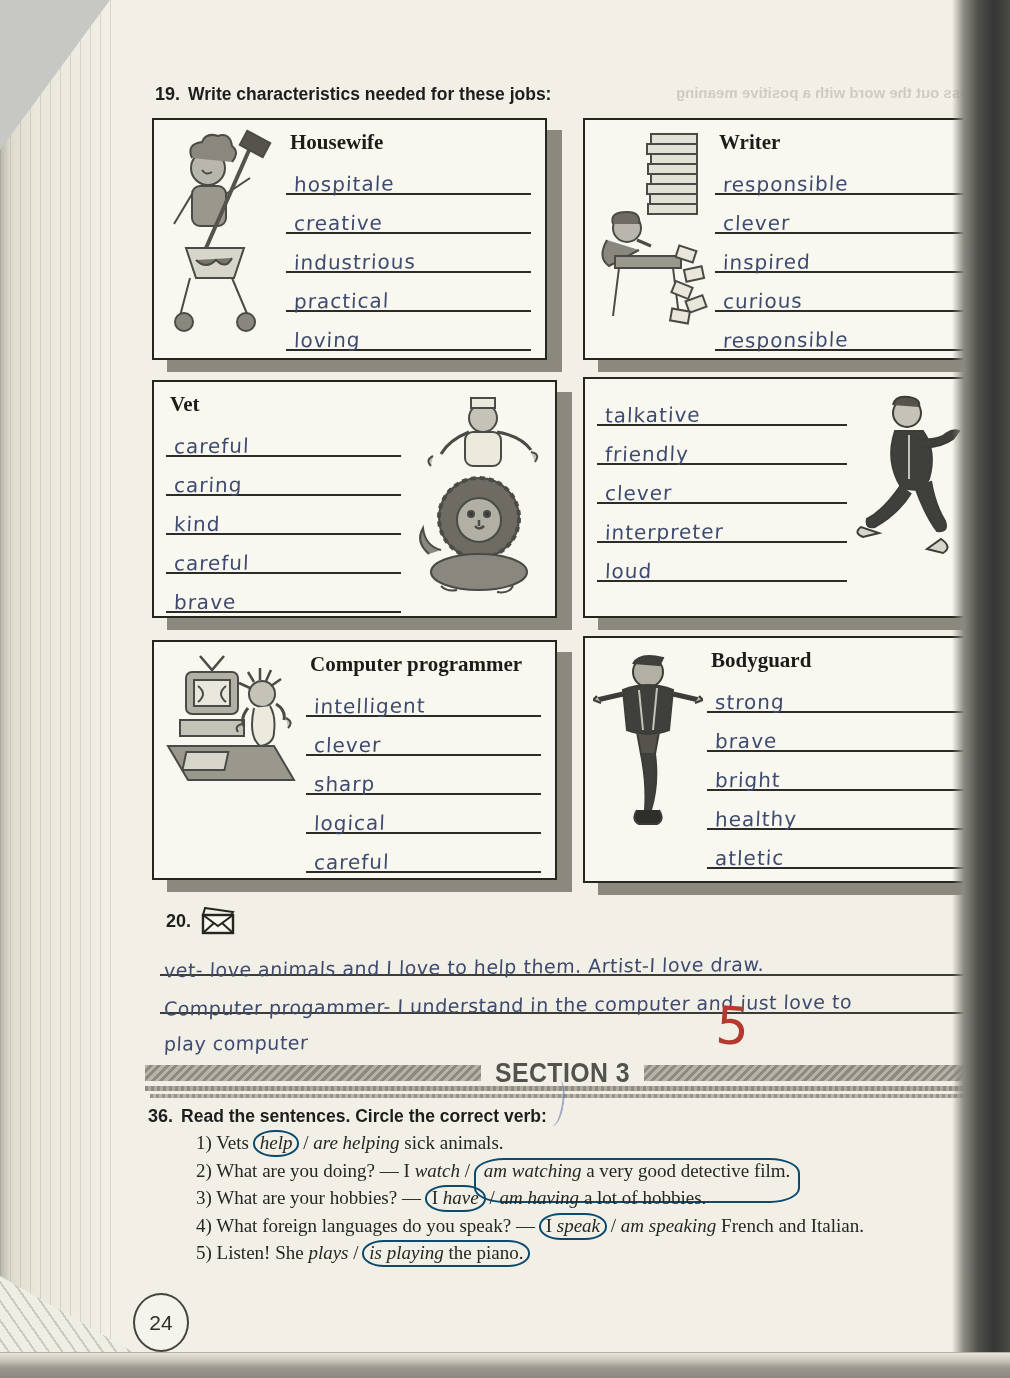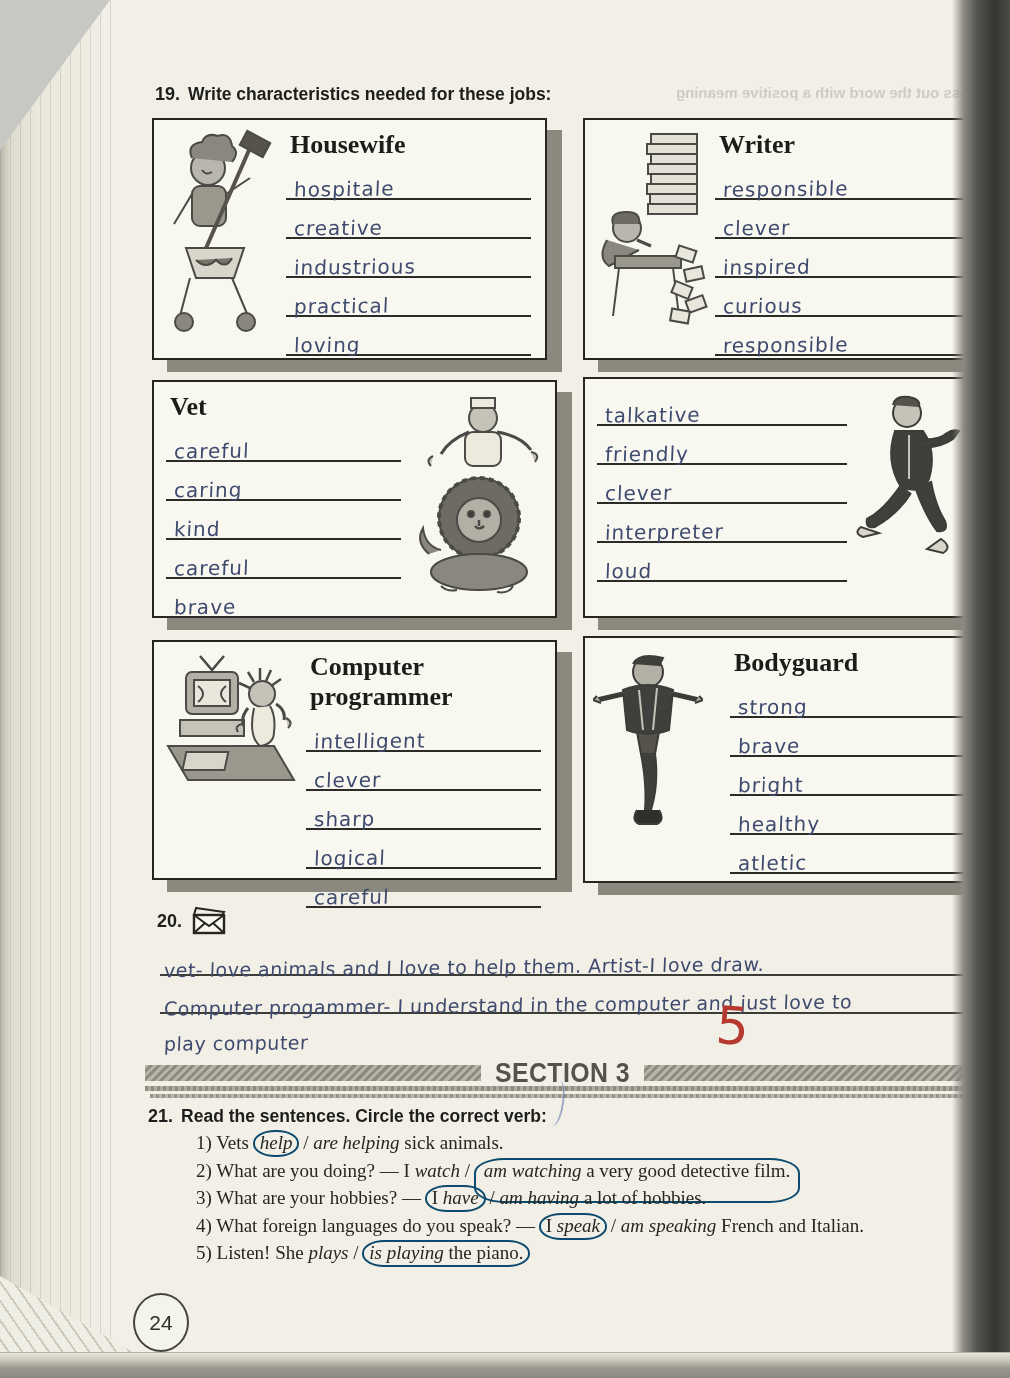--- a/index.html
+++ b/index.html
@@ -23,35 +23,35 @@
     background:repeating-linear-gradient(55deg,#efeee4 0 9px,#ccCabd 9px 11px);
     clip-path:polygon(0 0,0 100%,100% 100%);}
   
   .ghost{position:absolute;transform:scaleX(-1);color:#6f6d5e;font-family:"Liberation Sans",sans-serif;
     font-weight:bold;z-index:1;white-space:nowrap;}
   .g0{left:556px;top:84px;width:430px;font-size:15px;opacity:.26;}
   .g1{left:620px;top:514px;width:320px;font-size:15px;opacity:.2;}
   
   .task-head{position:absolute;z-index:2;font-weight:bold;font-size:17.5px;display:flex;align-items:center;gap:8px;}
   .t19{left:155px;top:84px;}
-  .t20{left:157px;top:906px;}
+  .t20{left:166px;top:906px;}
   .t21{left:148px;top:1106px;}
   .task-num{font-size:18px;}
   
   .jobbox{position:absolute;z-index:2;background:#f8f7f0;border:2px solid #26261f;
     box-shadow:15px 12px 0 #8b897d;display:flex;padding:8px 10px 6px 8px;box-sizing:border-box;}
   .b-housewife{left:152px;top:118px;width:395px;height:242px;}
   .b-writer{left:583px;top:118px;width:400px;height:242px;}
   .b-vet{left:152px;top:380px;width:405px;height:238px;}
   .b-guide{left:583px;top:377px;width:400px;height:241px;}
   .b-programmer{left:152px;top:640px;width:405px;height:240px;}
-  .b-bodyguard{left:583px;top:636px;width:400px;height:247px;gap:23px;}
+  .b-bodyguard{left:583px;top:636px;width:400px;height:247px;}
   .jb-img{flex:0 0 auto;display:flex;align-items:flex-start;justify-content:center;}
   .jb-content{flex:1 1 auto;display:flex;flex-direction:column;min-width:0;padding:0 4px;}
-  .jb-title{font-family:"Liberation Serif",serif;font-weight:bold;font-size:26px;color:#1c1c18;
+  .jb-title{font-family:"Liberation Serif",serif;font-weight:bold;font-size:21px;color:#1c1c18;
     margin:2px 0 1px 4px;}
   .wline{position:relative;height:37px;border-bottom:2px solid #2b2b27;}
   .hand{font-family:"DejaVu Sans",sans-serif;color:#3e4a6e;font-size:20px;letter-spacing:1px;
     position:absolute;left:8px;bottom:-3px;white-space:nowrap;transform:rotate(-0.6deg) skewX(-3deg);}
   
   #t20-lines{position:absolute;left:160px;top:938px;width:848px;z-index:2;}
   .ansline{position:relative;height:36px;}
   .ansline.ruled{border-bottom:2px solid #3c3c36;}
   .ansline .hand{font-size:19px;left:4px;bottom:-4px;letter-spacing:.5px;}
   .grade5{position:absolute;left:716px;top:1000px;z-index:3;color:#b5392e;
@@ -383,21 +383,21 @@
 
 <div class="section">
   <div class="sec-hatch l"></div>
   <div class="sec-label">SECTION 3</div>
   <div class="sec-hatch r"></div>
 </div>
 <div class="sec-bar1"></div>
 <div class="sec-bar2"></div>
 
 <div class="task-head t21">
-  <span class="task-num">21.</span>
+  <span class="task-num">36.</span>
   <span>Read the sentences. Circle the correct verb:</span>
 </div>
 <div id="t21-sentences">
     <div class="sent"><span>1) Vets </span><span class="circle"><span class="it">help</span></span><span> / </span><span class="it">are helping</span><span> sick animals.</span></div>
     <div class="sent"><span>2) What are you doing? — I </span><span class="it">watch</span><span> / </span><span class="circle long"><span class="it">am watching</span><span> a very good detective film.</span></span></div>
     <div class="sent"><span>3) What are your hobbies? — </span><span class="circle"><span>I </span><span class="it">have</span></span><span> / </span><span class="it">am having</span><span> a lot of hobbies.</span></div>
     <div class="sent"><span>4) What foreign languages do you speak? — </span><span class="circle"><span>I </span><span class="it">speak</span></span><span> / </span><span class="it">am speaking</span><span> French and Italian.</span></div>
     <div class="sent"><span>5) Listen! She </span><span class="it">plays</span><span> / </span><span class="circle"><span class="it">is playing</span><span> the piano.</span></span></div>
   </div>
 

